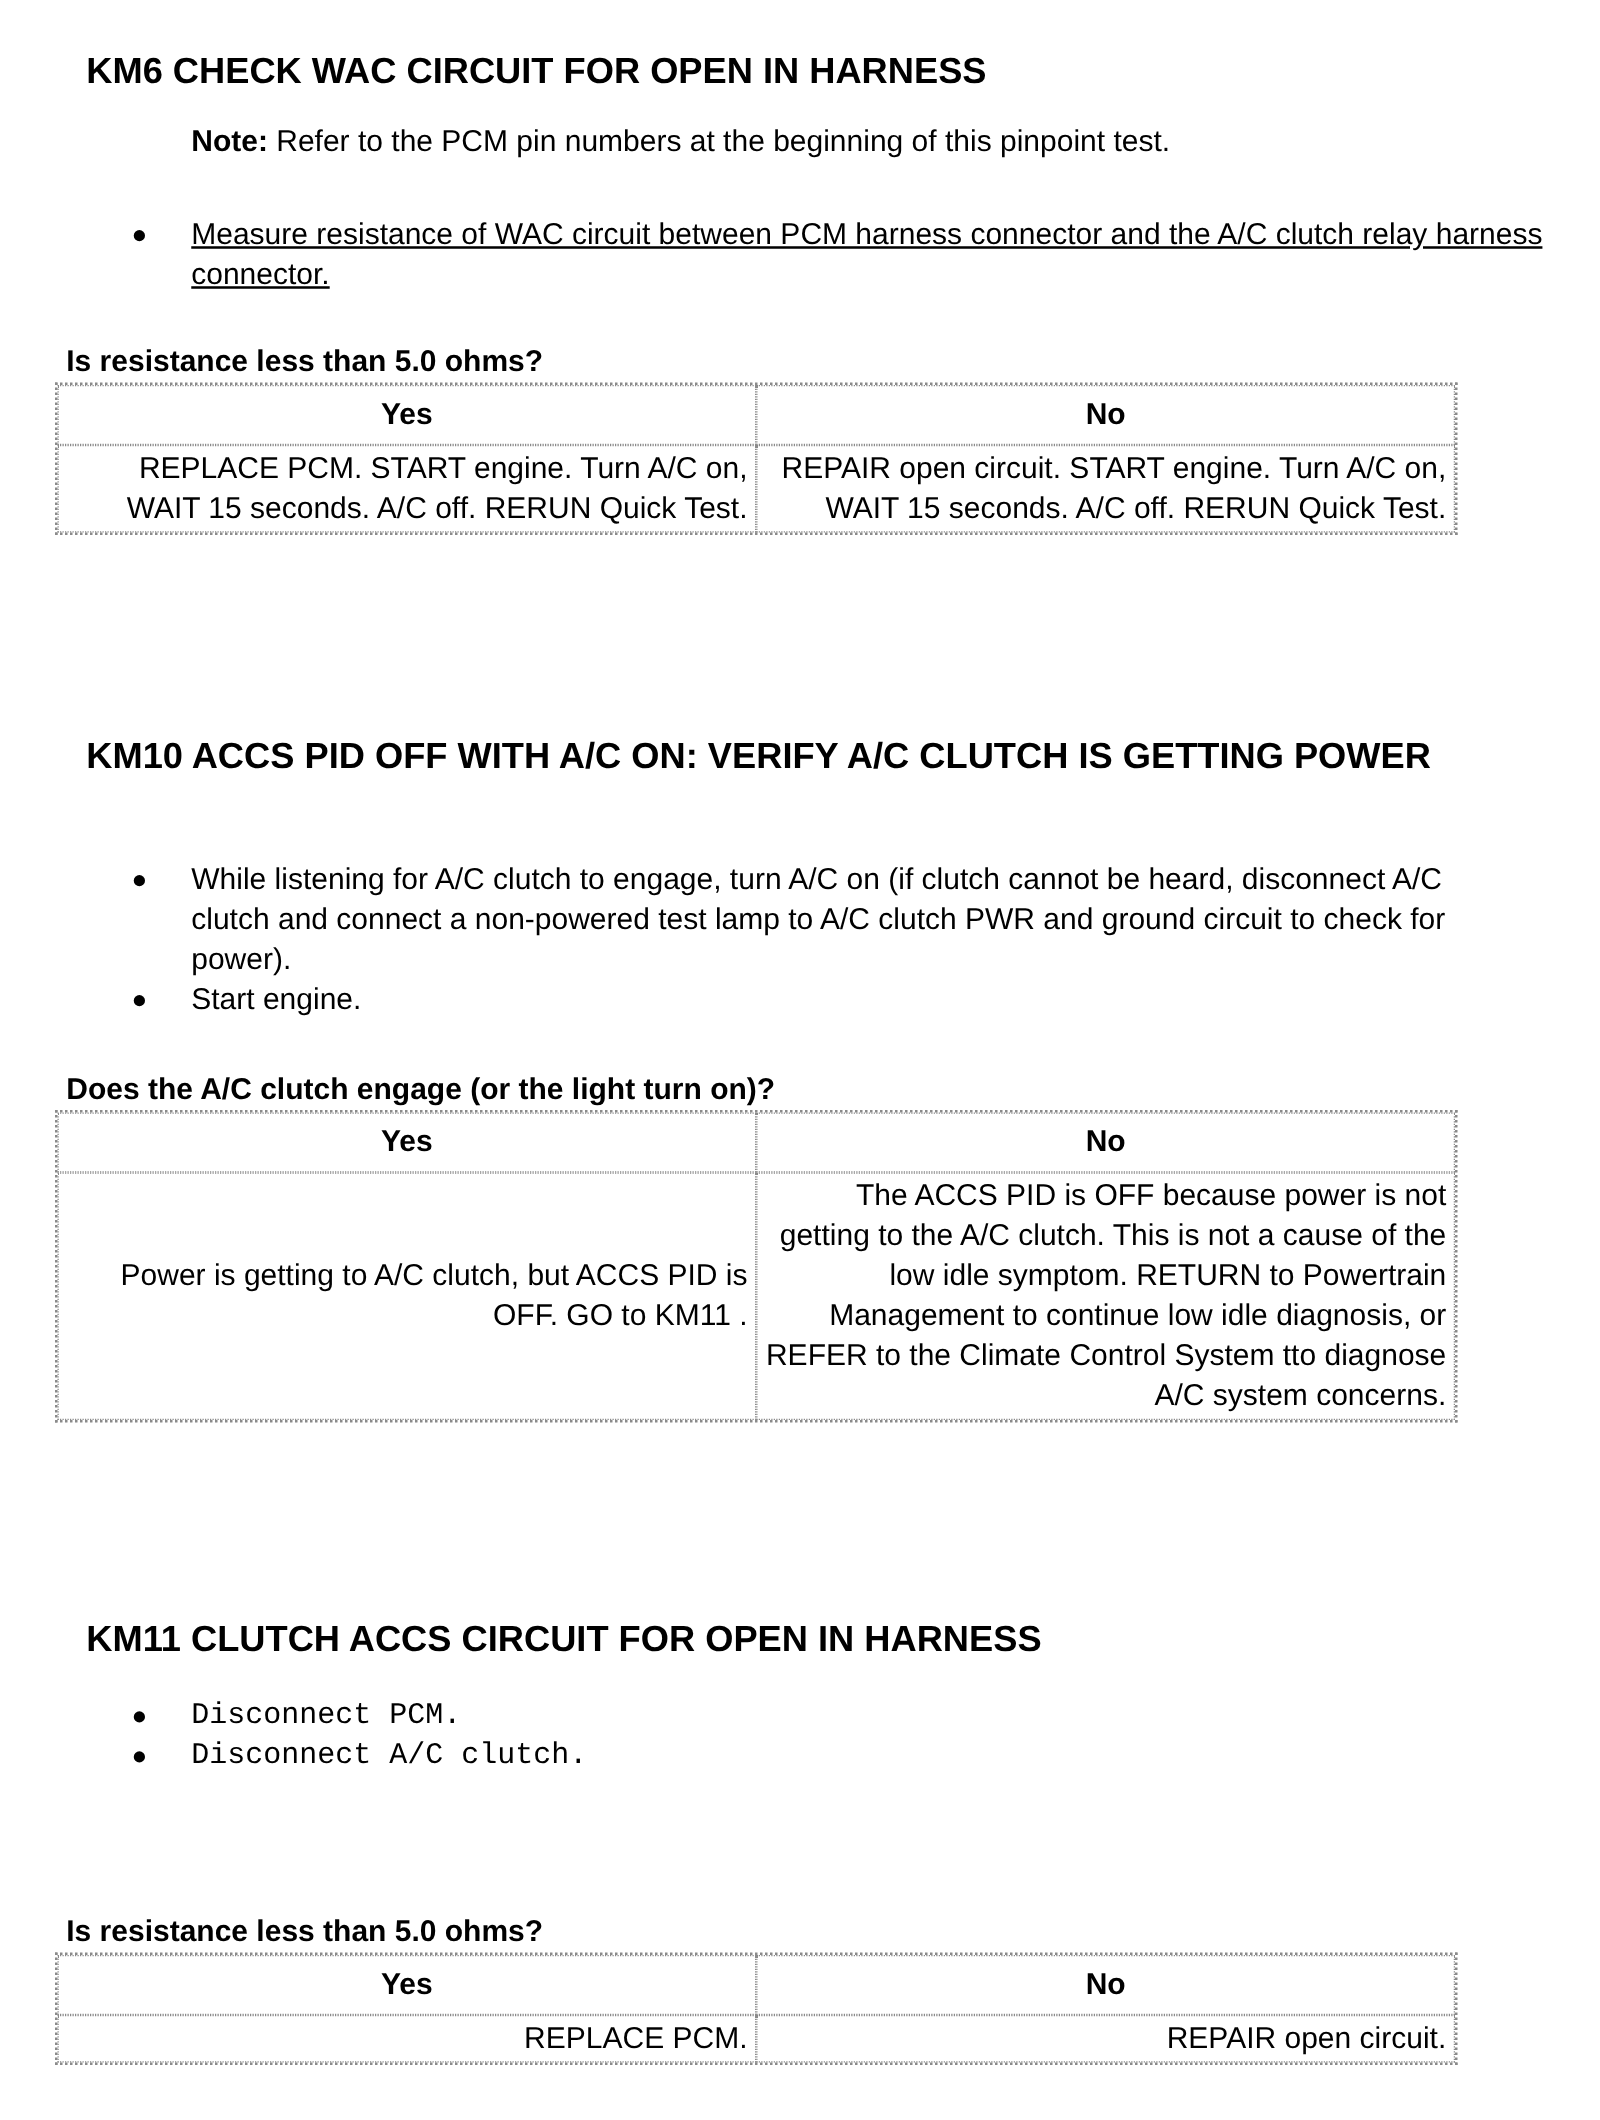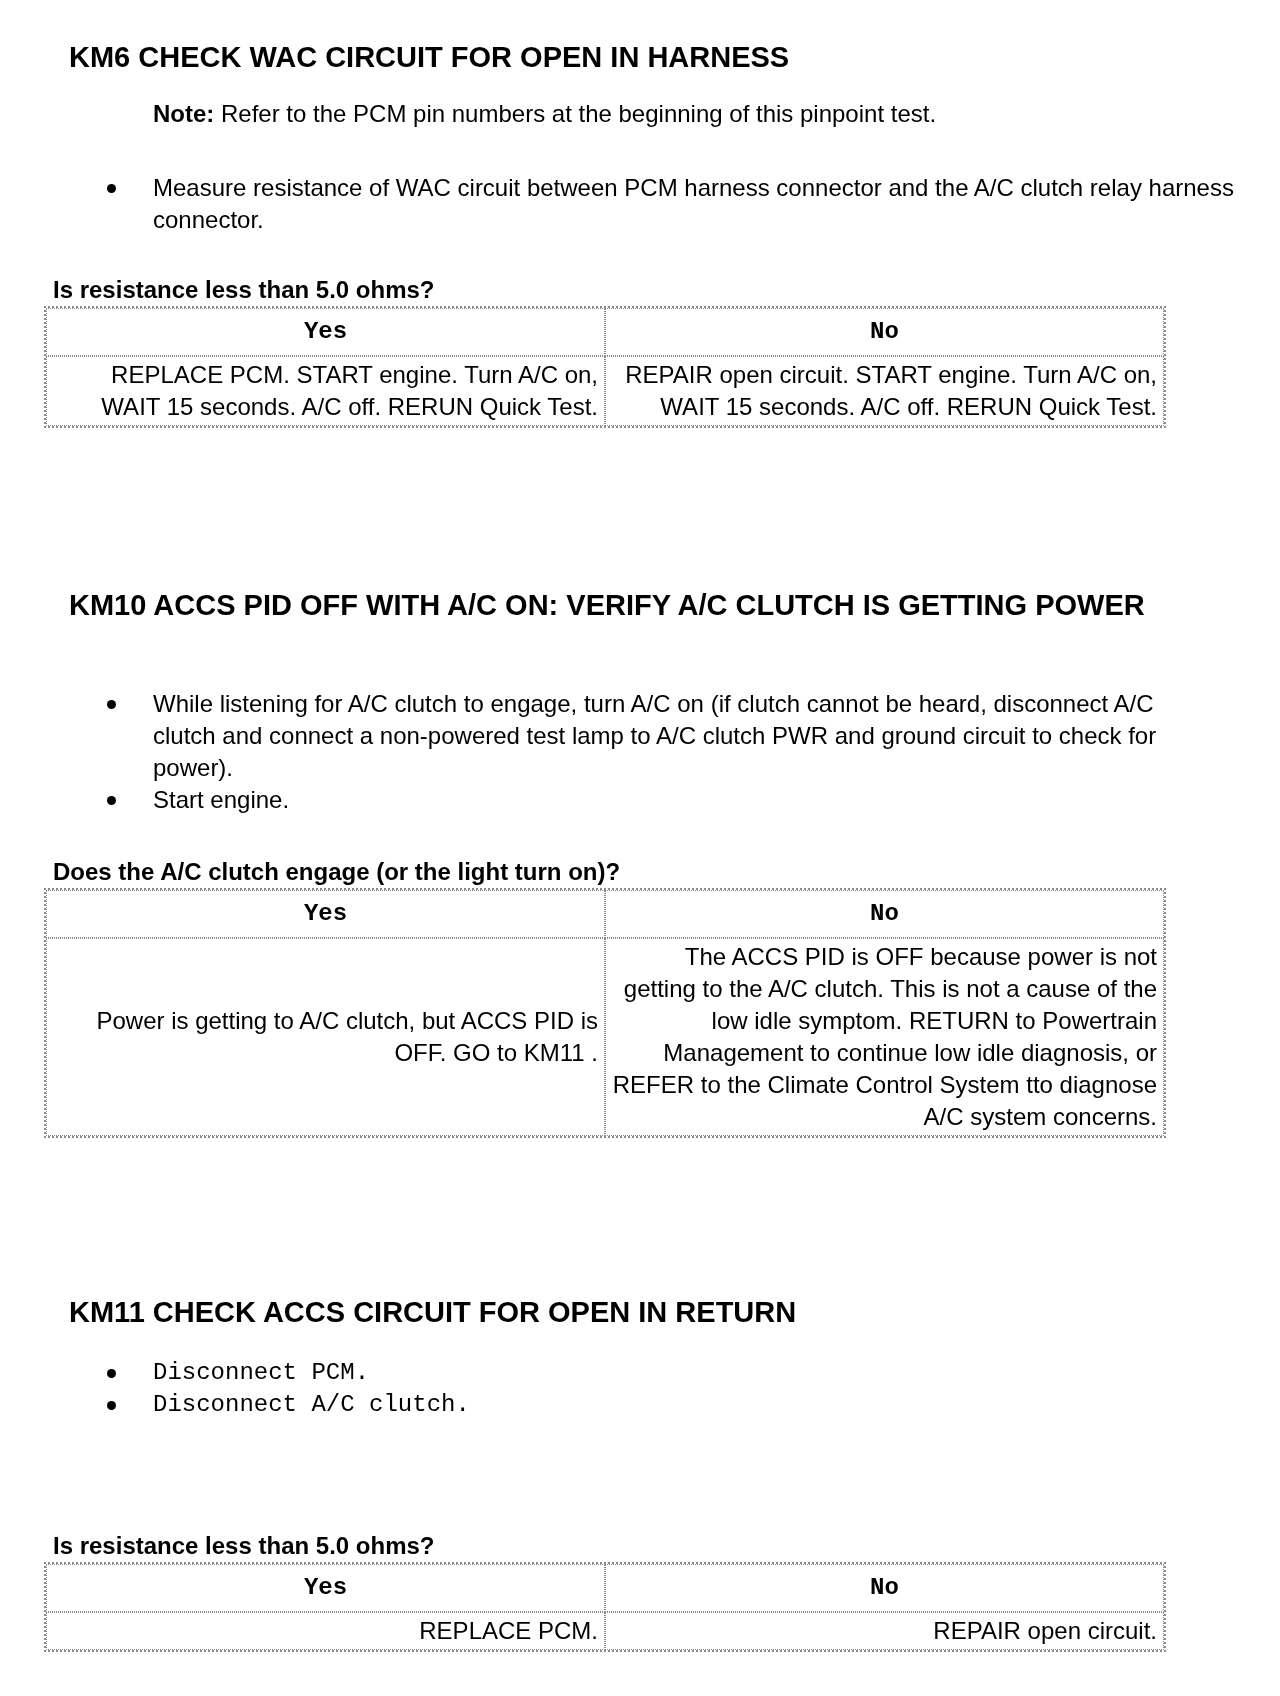--- a/index.html
+++ b/index.html
@@ -23,32 +23,32 @@
     .question { font-size: 24px; font-weight: bold; line-height: 28px; }
     table.yn {
       position: absolute; left: 44px; width: 1122px; border-collapse: separate;
       border-spacing: 0; table-layout: fixed;
       border: 2px dotted #8a8a8a;
     }
     table.yn th, table.yn td {
       border: 1px dotted #8a8a8a; font-size: 24px; line-height: 32px;
       vertical-align: middle; padding: 0 6px;
     }
-    table.yn th { font-weight: bold; text-align: center; height: 46px; font-family: Liberation Mono, monospace; }
+    table.yn th { font-weight: bold; text-align: center; height: 46px; }
     table.yn td { text-align: right; padding-top: 2px; padding-bottom: 2px; }
   </style>
 </head>
 <body>
 
 <div>
   <h2 class="abs" style="left:53px; top:22px;">KM6 CHECK WAC CIRCUIT FOR OPEN IN HARNESS</h2>
   <div class="abs text note" style="left:153px; top:98px;">
     <b>Note:</b><span> Refer to the PCM pin numbers at the beginning of this pinpoint test.</span>
   </div>
-  <ul class="abs bullets" style="left:153px; top:172px; width:1090px;">
+  <ul class="abs bullets" style="left:153px; top:172px; width:1090px;text-decoration:underline;">
     <li><span class="dot"></span><span>Measure resistance of WAC circuit between PCM harness connector and the A/C clutch relay harness connector.</span></li>
   </ul>
   <div class="abs question" style="left:53px; top:276px;">Is resistance less than 5.0 ohms?</div>
   <table class="yn" style="top:306px;">
     <tbody>
         <tr>
       <th>Yes</th>
       <th>No</th>
     </tr>
     <tr>
@@ -74,21 +74,21 @@
     </tr>
     <tr>
       <td>Power is getting to A/C clutch, but ACCS PID is OFF. GO to KM11 .</td>
       <td>The ACCS PID is OFF because power is not getting to the A/C clutch. This is not a cause of the low idle symptom. RETURN to Powertrain Management to continue low idle diagnosis, or REFER to the Climate Control System tto diagnose A/C system concerns.</td>
     </tr>
   </tbody>
     </table>
 </div>
 
 <div>
-  <h2 class="abs" style="left:53px; top:1277px;">KM11 CHECK ACCS CIRCUIT FOR OPEN IN RETURN</h2>
+  <h2 class="abs" style="left:53px; top:1277px;">KM11 CLUTCH ACCS CIRCUIT FOR OPEN IN HARNESS</h2>
   <ul class="abs bullets" style="left:153px; top:1357px; width:1090px;font-family:Liberation Mono, monospace;">
     <li><span class="dot"></span><span>Disconnect PCM.</span></li>
     <li><span class="dot"></span><span>Disconnect A/C clutch.</span></li>
   </ul>
   <div class="abs question" style="left:53px; top:1532px;">Is resistance less than 5.0 ohms?</div>
   <table class="yn" style="top:1562px;">
     <tbody>
         <tr>
       <th>Yes</th>
       <th>No</th>

